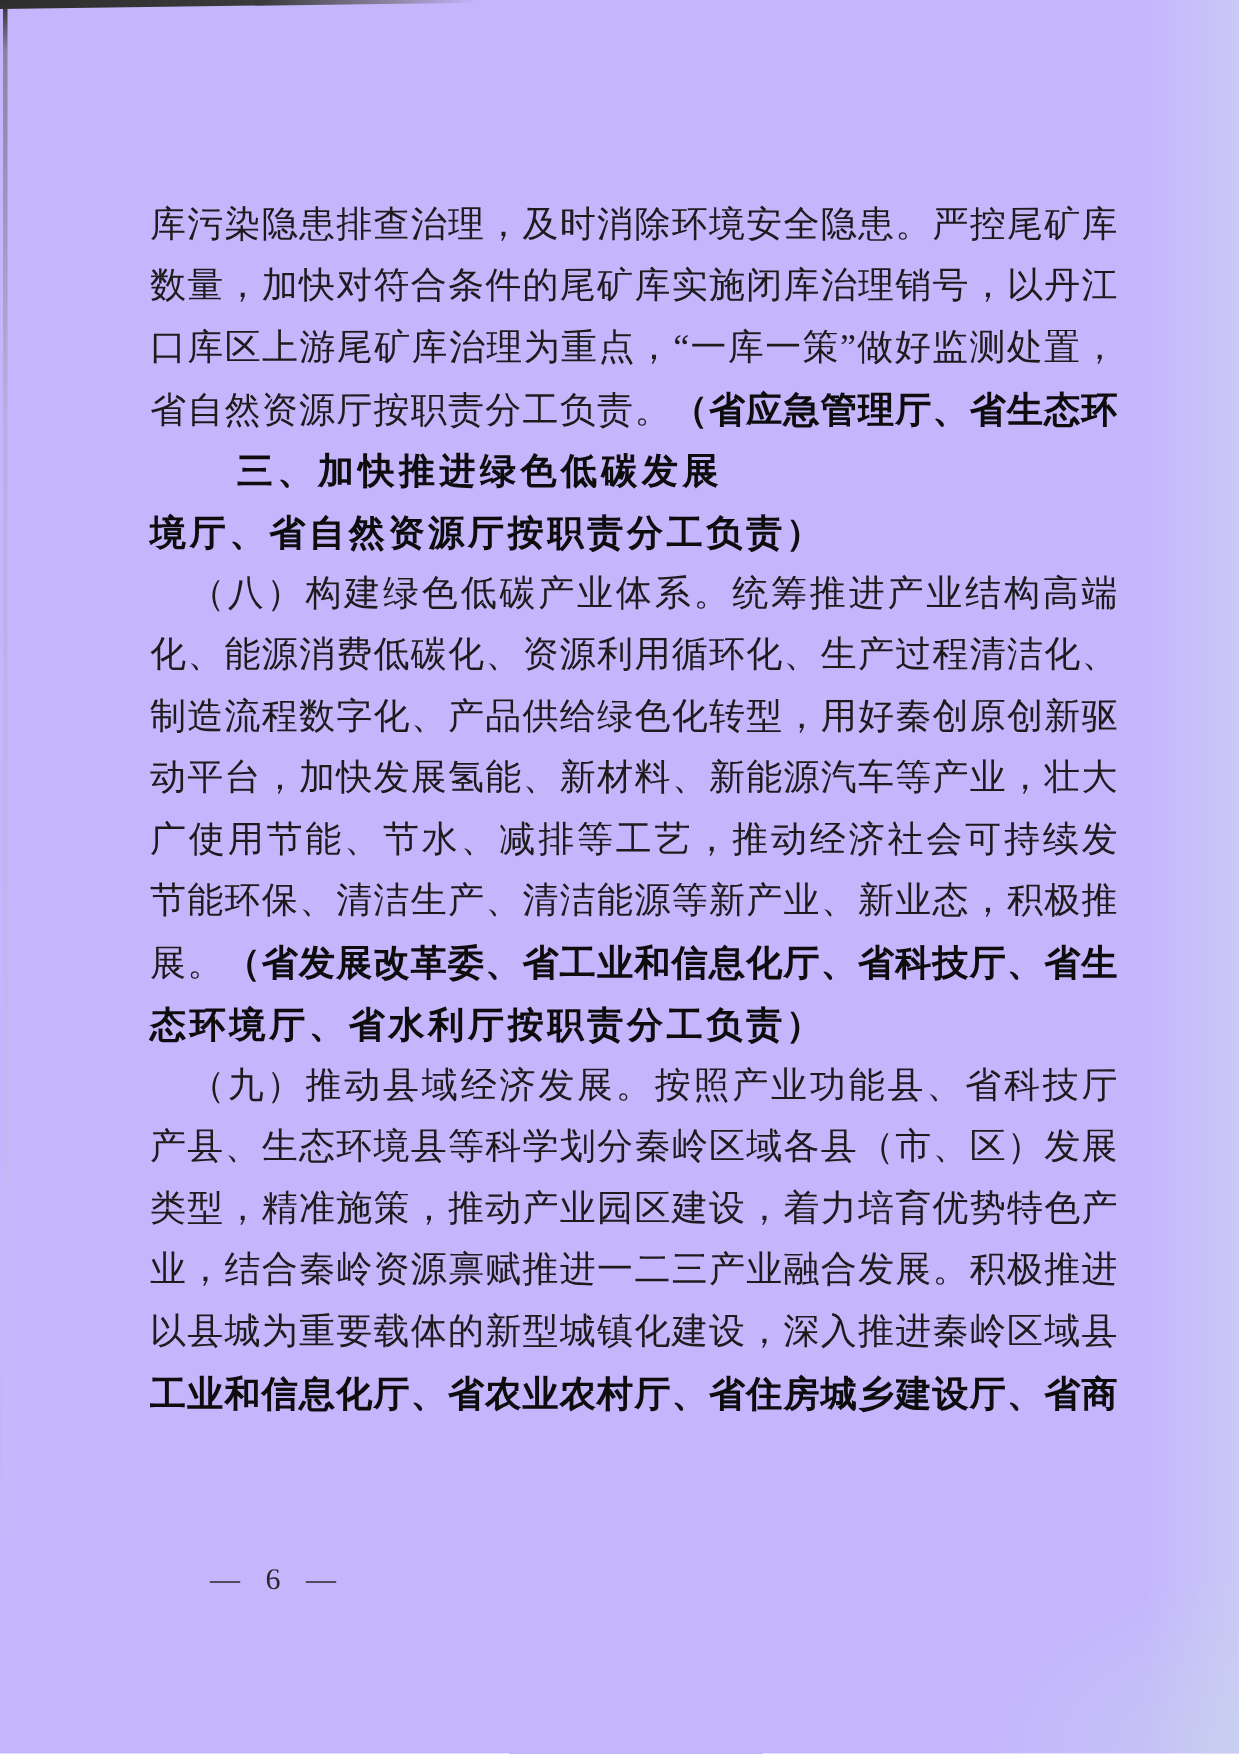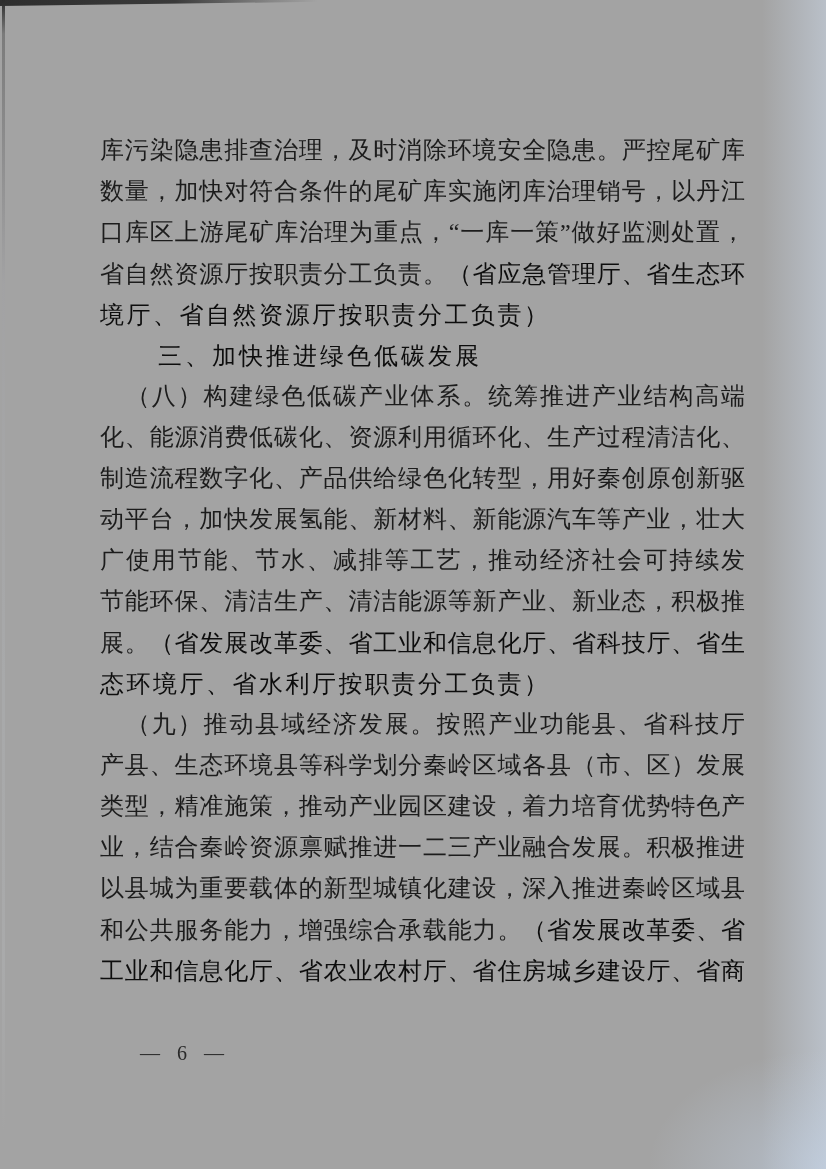--- a/index.html
+++ b/index.html
@@ -1,20 +1,20 @@
 <!DOCTYPE html>
 <html><head>
 <meta charset="utf-8">
 <style>
   html, body { margin: 0; padding: 0; background: #ffffff; }
   .page {
     position: relative;
     width: 826px;
     height: 1169px;
-    background: #a3a3a3;
+    background: #c4b5fd;
     overflow: hidden;
     font-family: "Liberation Serif", "DejaVu Serif", serif;
   }
   
   .scan-top {
     position: absolute; top: 0; left: 0;
     width: 318px; height: 6px;
     background: linear-gradient(to right, #2e2e2e 0%, #3a3a3a 55%, rgba(110,110,110,0.55) 85%, rgba(140,140,140,0) 100%);
     clip-path: polygon(0 0, 100% 0, 100% 30%, 0 100%);
   }
@@ -65,21 +65,21 @@
     font-family: "Liberation Sans", "DejaVu Sans", sans-serif;
     font-weight: 700;
     text-indent: 58px;
     letter-spacing: 3px;
     color: #0d0d0d;
   }
   .line.s { letter-spacing: 2.5px; }
   .line .n {  }
   .line .b {
     font-family: "Liberation Sans", "DejaVu Sans", sans-serif;
-    font-weight: 400;
+    font-weight: 700;
     color: #0d0d0d;
   }
   
   .page-number {
     position: absolute;
     left: 140px; top: 1042px;
     font-size: 20px;
     letter-spacing: 6px;
     color: #2a2a2a;
     font-family: "Liberation Serif", "DejaVu Serif", serif;
@@ -92,33 +92,32 @@
   <div class="scan-top"></div>
   <div class="scan-left"></div>
   <div class="scan-right"></div>
   <div class="scan-corner"></div>
 
   <div class="text-block">
       <div class="line j"><span class="n">库污染隐患排查治理，及时消除环境安全隐患。严控尾矿库</span></div>
       <div class="line j"><span class="n">数量，加快对符合条件的尾矿库实施闭库治理销号，以丹江</span></div>
       <div class="line j"><span class="n">口库区上游尾矿库治理为重点，“一库一策”做好监测处置，</span></div>
       <div class="line j"><span class="n">省自然资源厅按职责分工负责。</span><span class="b">（省应急管理厅、省生态环</span></div>
+      <div class="line h"><span class="b">三、加快推进绿色低碳发展</span></div>
       <div class="line s"><span class="b">境厅、省自然资源厅按职责分工负责）</span></div>
-      <div class="line h"><span class="b">三、加快推进绿色低碳发展</span></div>
       <div class="line j i1"><span class="n">（八）构建绿色低碳产业体系。统筹推进产业结构高端</span></div>
       <div class="line j"><span class="n">化、能源消费低碳化、资源利用循环化、生产过程清洁化、</span></div>
       <div class="line j"><span class="n">制造流程数字化、产品供给绿色化转型，用好秦创原创新驱</span></div>
       <div class="line j"><span class="n">动平台，加快发展氢能、新材料、新能源汽车等产业，壮大</span></div>
       <div class="line j"><span class="n">广使用节能、节水、减排等工艺，推动经济社会可持续发</span></div>
       <div class="line j"><span class="n">节能环保、清洁生产、清洁能源等新产业、新业态，积极推</span></div>
       <div class="line j"><span class="n">展。</span><span class="b">（省发展改革委、省工业和信息化厅、省科技厅、省生</span></div>
       <div class="line s"><span class="b">态环境厅、省水利厅按职责分工负责）</span></div>
       <div class="line j i1"><span class="n">（九）推动县域经济发展。按照产业功能县、省科技厅</span></div>
       <div class="line j"><span class="n">产县、生态环境县等科学划分秦岭区域各县（市、区）发展</span></div>
       <div class="line j"><span class="n">类型，精准施策，推动产业园区建设，着力培育优势特色产</span></div>
       <div class="line j"><span class="n">业，结合秦岭资源禀赋推进一二三产业融合发展。积极推进</span></div>
       <div class="line j"><span class="n">以县城为重要载体的新型城镇化建设，深入推进秦岭区域县</span></div>
-      <div class="line j"><span class="n">和公共服务能力，增强综合承载能力。</span><span class="b">（省发展改革委、省</span></div>
       <div class="line j"><span class="b">工业和信息化厅、省农业农村厅、省住房城乡建设厅、省商</span></div>
     </div>
 
   <div class="page-number">— 6 —</div>
 </div>
 
 </body></html>

